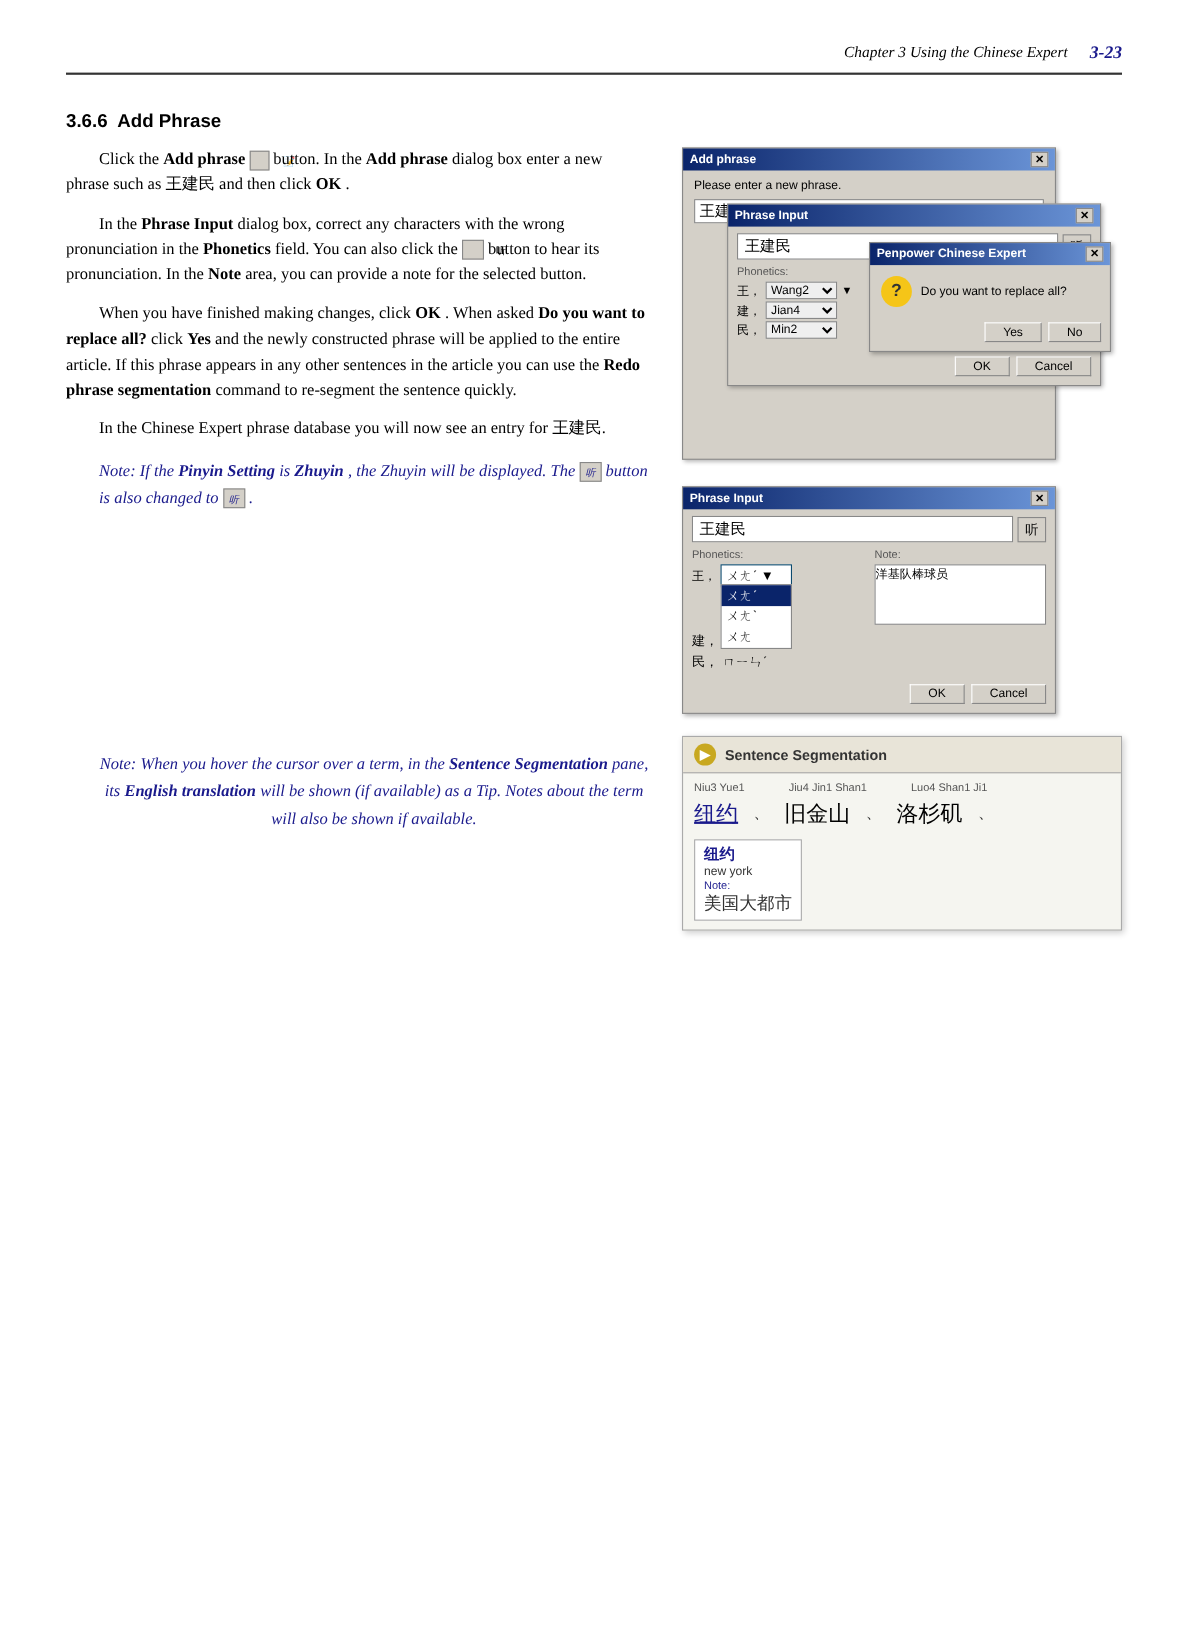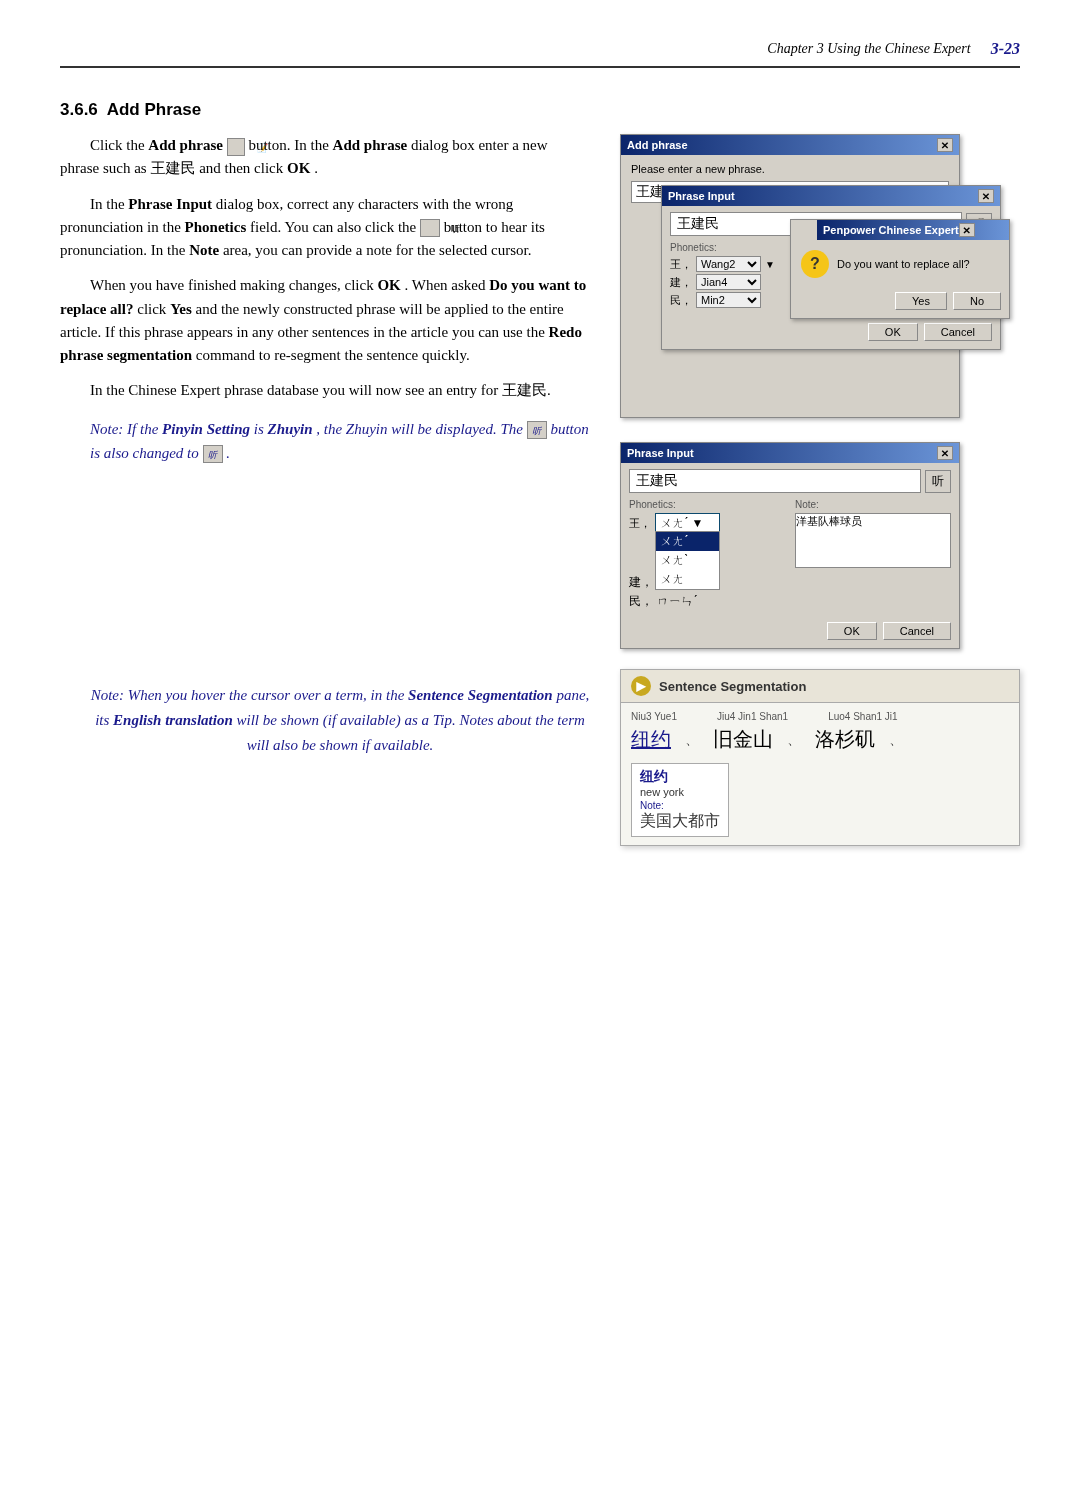--- a/index.html
+++ b/index.html
@@ -168,24 +168,24 @@
       right: -10px;
       bottom: 30px;
       width: 220px;
       z-index: 10;
     }
     .overlay-titlebar {
       background: linear-gradient(to right, #0a246a, #6b95d8);
       color: #fff;
       padding: 3px 6px;
       display: flex;
-      align-items: center;
-      font-size: 11px;
-      font-weight: bold;
-      margin-left: 26px;
+      justify-content: space-between;
+      align-items: center;
+      font-size: 11px;
+      font-weight: bold;
     }
     .overlay-content {
       padding: 10px;
       display: flex;
       align-items: center;
       gap: 8px;
     }
     .question-icon {
       width: 28px;
       height: 28px;
@@ -342,21 +342,21 @@
 
       <p class="para">
         <span>In the </span>
         <span class="bold">Phrase Input</span>
         <span> dialog box, correct any characters with the wrong pronunciation in the </span>
         <span class="bold">Phonetics</span>
         <span> field. You can also click the </span>
         <span style="display:inline-block;width:20px;height:18px;background:#d4d0c8;border:1px solid #888;vertical-align:middle;font-size:9px;text-align:center;line-height:18px;">听</span>
         <span> button to hear its pronunciation. In the </span>
         <span class="bold">Note</span>
-        <span> area, you can provide a note for the selected cursor.</span>
+        <span> area, you can provide a note for the selected button.</span>
       </p>
 
       <p class="para">
         <span>When you have finished making changes, click </span>
         <span class="bold">OK</span>
         <span>. When asked </span>
         <span class="bold">Do you want to replace all?</span>
         <span> click </span>
         <span class="bold">Yes</span>
         <span> and the newly constructed phrase will be applied to the entire article. If this phrase appears in any other sentences in the article you can use the </span>

